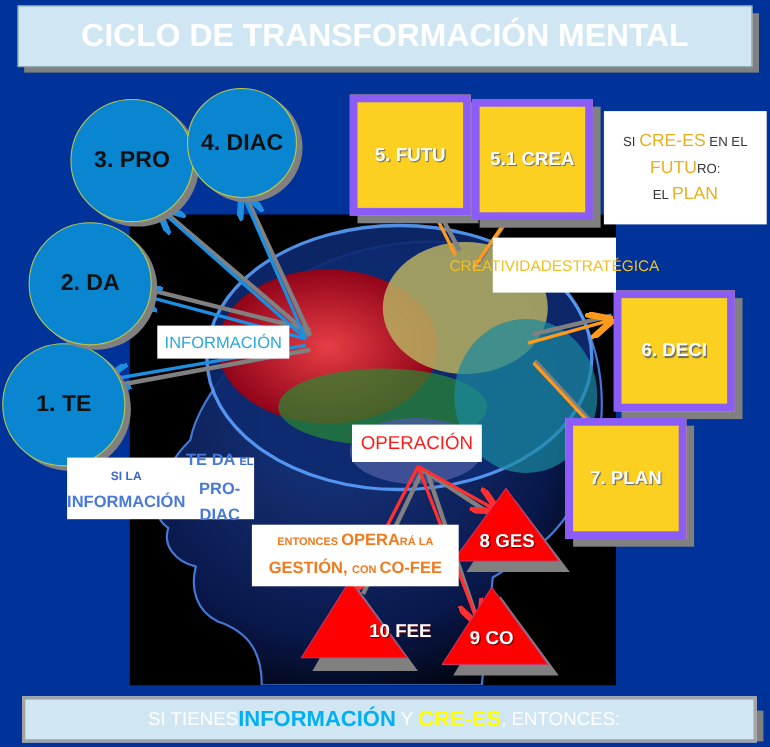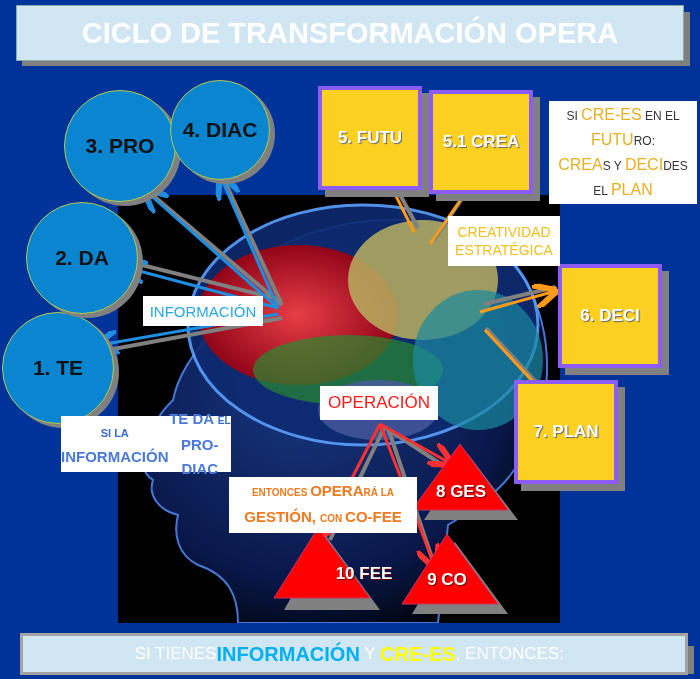--- a/index.html
+++ b/index.html
@@ -4,33 +4,33 @@
 <style>
   html,body{margin:0;padding:0;}
   body{width:700px;height:679px;background:#003399;position:relative;overflow:hidden;font-family:"Liberation Sans",sans-serif;}
   .abs{position:absolute;}
   .title-shadow{left:22px;top:12px;width:668px;height:54px;background:#808080;}
   .title-box{left:16px;top:5px;width:666px;height:54px;background:#d0e6f3;border:1px solid #8aa;display:flex;align-items:center;justify-content:center;}
   .title-box span{color:#fff;font-weight:bold;font-size:29px;letter-spacing:0px;}
   .photo{left:118px;top:195px;width:442px;height:428px;background:#000;overflow:hidden;}
   .circle{width:110px;height:110px;border-radius:50%;background:#0a86d0;border:1px solid #b8c84a;display:flex;align-items:center;justify-content:center;box-shadow:5px 4px 0 #808080;}
   .circle span{font-weight:bold;font-size:21px;color:#111;}
-  .ybox{background:#fcd020;border:4px solid #8b5cf6;display:flex;align-items:center;justify-content:center;box-shadow:7px 7px 0 #808080;}
+  .ybox{background:#fcd020;border:7px solid #8b5cf6;display:flex;align-items:center;justify-content:center;box-shadow:7px 7px 0 #808080;}
   .ybox span{font-weight:bold;font-size:17px;color:#fff;text-shadow:1px 1px 1px #666;}
   .wbox{background:#fff;display:flex;align-items:center;justify-content:center;text-align:center;}
   .tri-label{font-weight:bold;font-size:17px;color:#fff;text-shadow:1px 1px 1px #600;}
   .bottom-shadow{left:26px;top:646px;width:668px;height:28px;background:#808080;}
   .bottom-box{left:20px;top:633px;width:662px;height:36px;background:#d0e6f3;border:3px solid #a3a3a3;display:flex;align-items:center;justify-content:center;font-weight:bold;font-size:20px;}
 </style>
 </head>
 <body>
 
 <div class="abs title-shadow"></div>
 <div class="abs title-box">
-  <span>CICLO DE TRANSFORMACIÓN OPERA</span>
+  <span>CICLO DE TRANSFORMACIÓN MENTAL</span>
 </div>
 
 <div class="abs photo">
   <svg width="442" height="428" viewBox="0 0 442 428">
     <defs>
       <radialGradient id="gHead" cx="40%" cy="40%" r="70%">
         <stop offset="0%" stop-color="#1a3c8a"></stop>
         <stop offset="70%" stop-color="#0a1a50"></stop>
         <stop offset="100%" stop-color="#000"></stop>
       </radialGradient>
@@ -130,29 +130,28 @@
 <div class="abs ybox" style="left:429px;top:90px;width:96px;height:96px;">
   <span>5.1 CREA</span>
 </div>
 <div class="abs ybox" style="left:558px;top:264px;width:96px;height:96px;">
   <span>6. DECI</span>
 </div>
 <div class="abs ybox" style="left:514px;top:380px;width:96px;height:96px;">
   <span>7. PLAN</span>
 </div>
 
-<div class="abs wbox" style="left:448px;top:216px;width:112px;height:50px;flex-direction:column;">
+<div class="abs wbox" style="left:448px;top:216px;width:112px;height:50px;flex-direction:row;">
   <span style="color:#f0c020;font-size:14px;line-height:18px;">CREATIVIDAD</span>
   <span style="color:#f0c020;font-size:14px;line-height:18px;">ESTRATÉGICA</span>
 </div>
 
 <div class="abs wbox" style="left:549px;top:101px;width:148px;height:103px;flex-direction:column;line-height:23px;">
   <div><span style="color:#333;font-size:12px;">SI </span><span style="color:#e8b020;font-size:16px;">CRE-ES</span><span style="color:#333;font-size:12px;"> EN EL</span></div>
   <div><span style="color:#e8b020;font-size:16px;">FUTU</span><span style="color:#333;font-size:12px;">RO:</span></div>
-  <div><span style="color:#e8b020;font-size:16px;">CREA</span><span style="color:#333;font-size:12px;">S Y </span><span style="color:#e8b020;font-size:16px;">DECI</span><span style="color:#333;font-size:12px;">DES</span></div>
   <div><span style="color:#333;font-size:12px;">EL </span><span style="color:#e8b020;font-size:16px;">PLAN</span></div>
 </div>
 
 <div class="abs wbox" style="left:320px;top:386px;width:118px;height:34px;">
   <span style="color:#ff1a1a;font-size:17px;">OPERACIÓN</span>
 </div>
 
 <svg class="abs" style="left:0;top:0;" width="700" height="679">
   <polygon points="460,448 510,514 416,514" fill="#808080" transform="translate(8,6)"></polygon>
   <polygon points="460,444 508,510 412,510" fill="#ff0000" stroke="#cc3366" stroke-width="1"></polygon>

